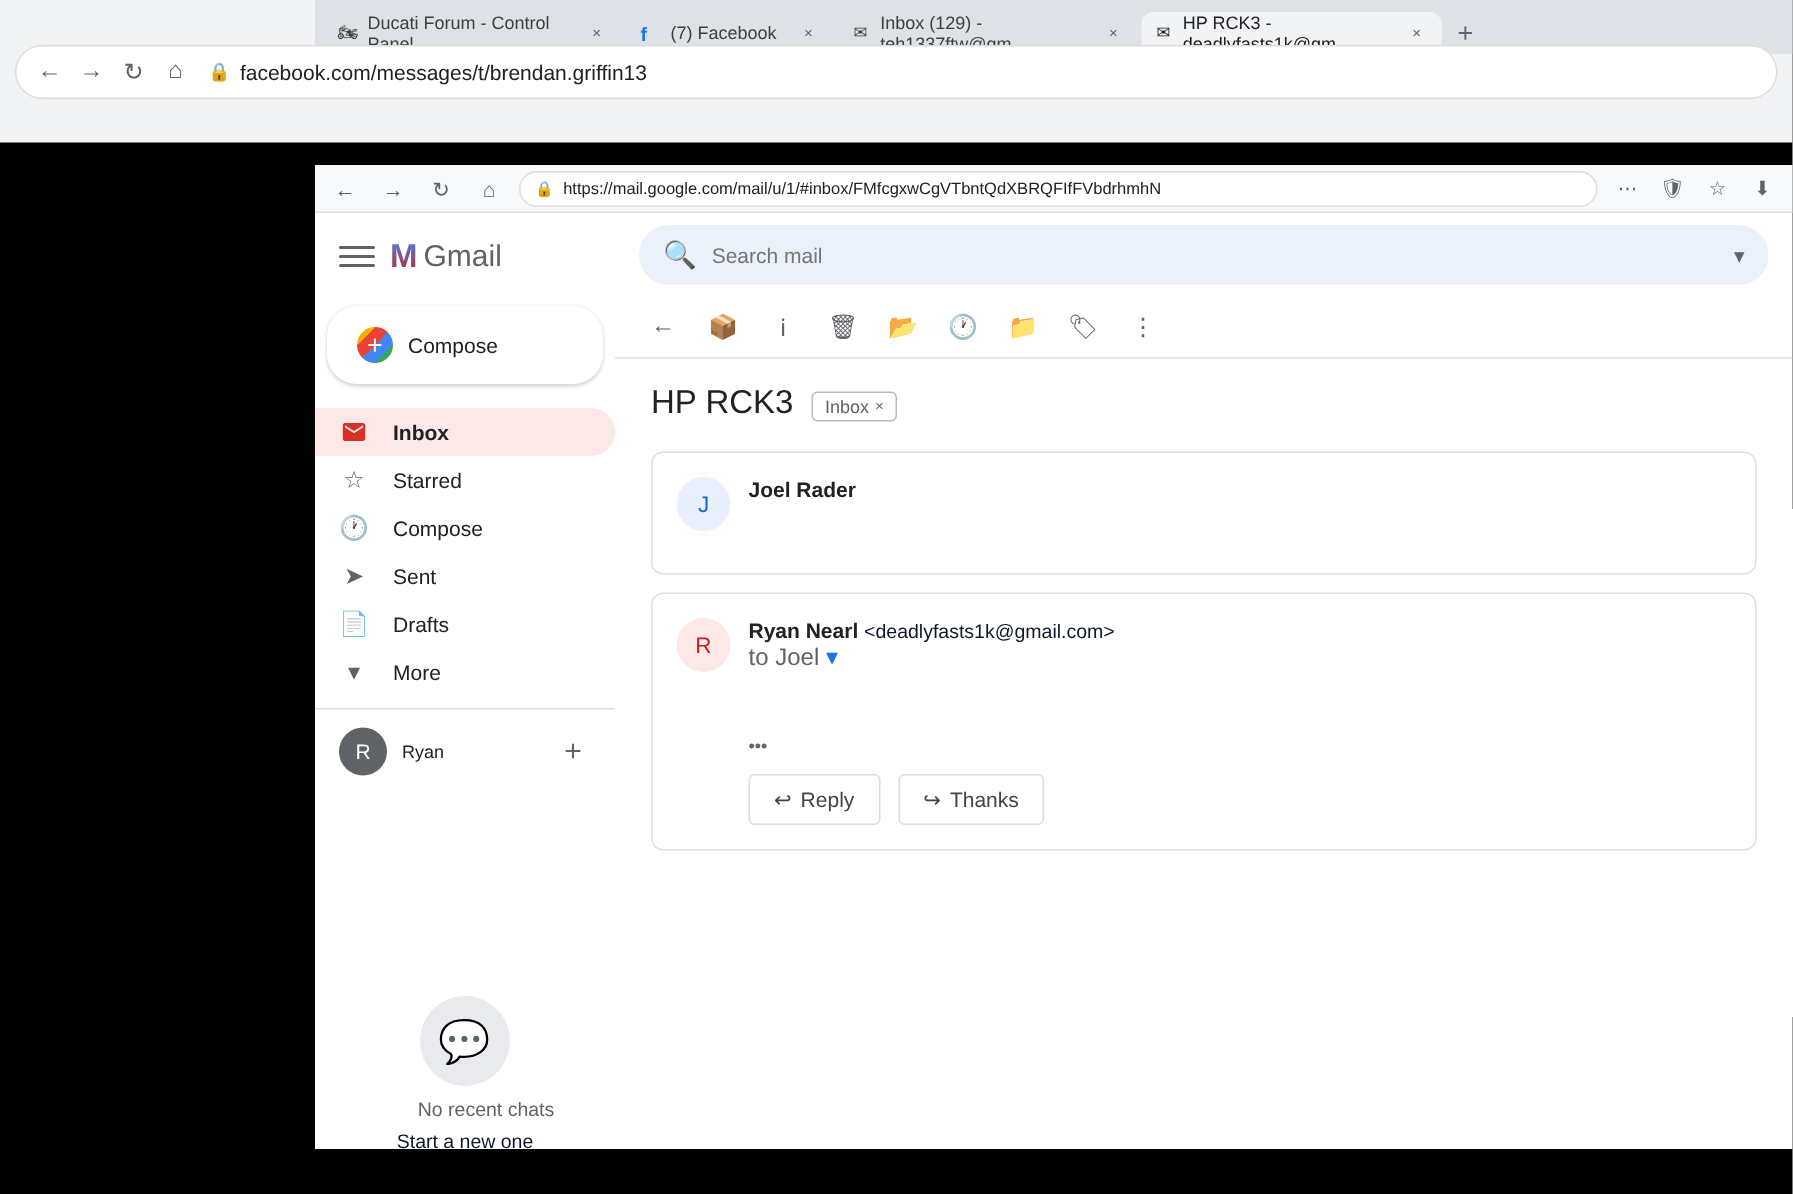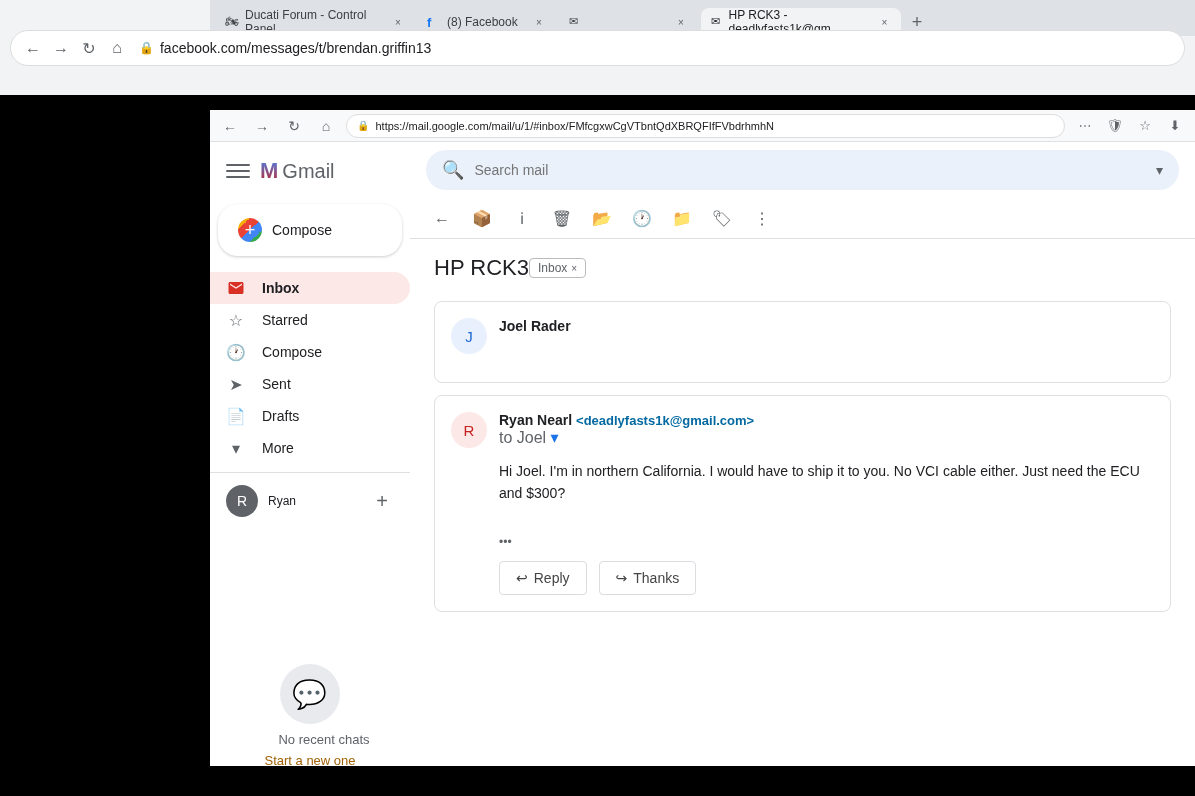--- a/index.html
+++ b/index.html
@@ -244,21 +244,21 @@
       display: flex; align-items: center; justify-content: center;
       font-size: 28px; color: #9aa0a6;
       margin-bottom: 8px;
     }
     .no-chats-text {
       font-size: 13px; color: #5f6368;
       margin-bottom: 6px;
       margin-left: 28px;
     }
     .start-new-link {
-      font-size: 13px; color: #a16207; cursor: pointer;
+      font-size: 13px; color: #0f172a; cursor: pointer;
     }
     .people-section {
       padding: 4px 16px;
       display: flex;
       align-items: center;
       gap: 10px;
     }
     .people-avatar {
       width: 32px; height: 32px;
       border-radius: 50%;
@@ -324,21 +324,22 @@
     }
 
     
     .email-thread {
       flex: 1;
       padding: 16px 24px;
       overflow-y: auto;
     }
     .thread-title-row {
       display: flex;
-      align-items: center;
+      align-items: flex-end;
+      gap: 12px;
       margin-bottom: 20px;
     }
     .thread-title {
       font-size: 22px; font-weight: 400; color: #202124;
     }
     .inbox-badge {
       background: #fff;
       border: 1px solid #bbb;
       border-radius: 4px;
       padding: 2px 8px;
@@ -414,25 +415,26 @@
 
 <div class="browser-top">
   <div class="tabs-bar">
     <div class="tab">
       <span class="tab-favicon">🏍</span>
       <span>Ducati Forum - Control Panel</span>
       <span class="tab-close">×</span>
     </div>
     <div class="tab">
       <span class="tab-favicon" style="color:#1877f2;font-weight:bold;font-size:13px;">f</span>
-      <span>(8) Facebook</span>
+      <span>(7) Facebook</span>
       <span class="tab-close">×</span>
     </div>
     <div class="tab">
       <span class="tab-favicon">✉</span>
+      <span>Inbox (129) - teh1337ftw@gm...</span>
       <span class="tab-close">×</span>
     </div>
     <div class="tab active">
       <span class="tab-favicon">✉</span>
       <span>HP RCK3 - deadlyfasts1k@gm...</span>
       <span class="tab-close">×</span>
     </div>
     <div class="tab-new-btn">+</div>
   </div>
   <div class="browser-address-bar">
@@ -581,30 +583,29 @@
         </div>
 
         <div class="email-message">
           <div class="email-header">
             <div class="email-avatar ryan">
               <span>R</span>
             </div>
             <div>
               <div class="email-sender">
                 <span>Ryan Nearl</span>
-                <span style="font-weight:700;font-size:13px;color:#0369a1;">&lt;deadlyfasts1k@gmail.com&gt;</span>
+                <span style="font-weight:400;font-size:13px;color:#0f172a;">&lt;deadlyfasts1k@gmail.com&gt;</span>
               </div>
               <div class="email-to">
                 <span>to Joel</span>
                 <span style="color:#1a73e8;cursor:pointer;">▾</span>
               </div>
             </div>
           </div>
           <div class="email-body">
-            <p>Hi Joel. I'm in northern California. I would have to ship it to you. No VCI cable either. Just need the ECU and $300?</p>
             <br>
           </div>
           <div class="email-dots" style="margin-top:8px;">•••</div>
 
           <div class="email-actions">
             <button class="reply-btn">
               <span>↩</span>
               <span>Reply</span>
             </button>
             <button class="forward-btn">

